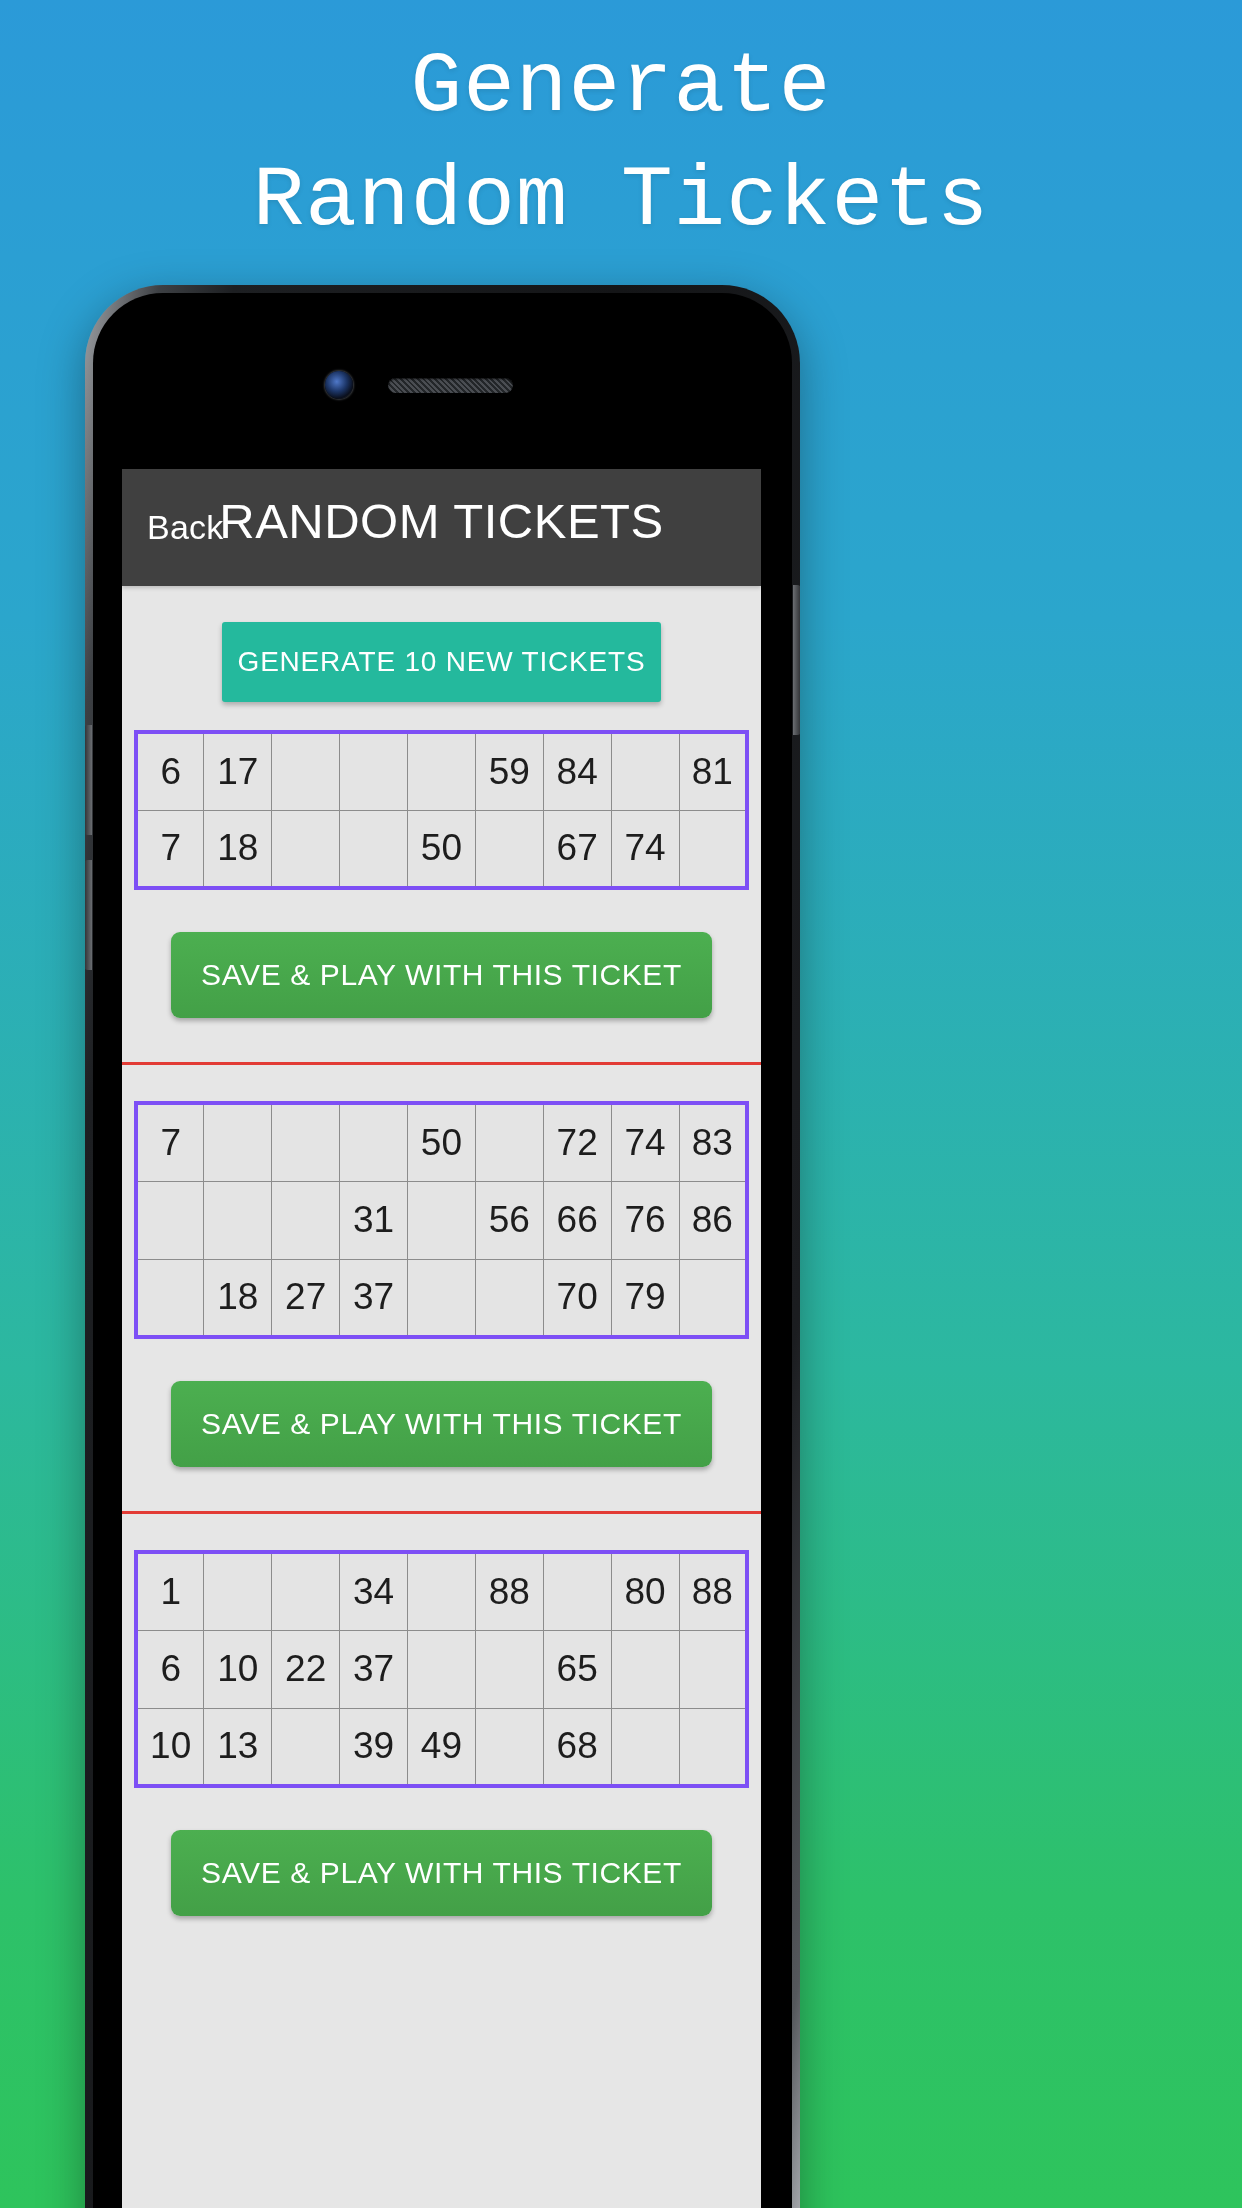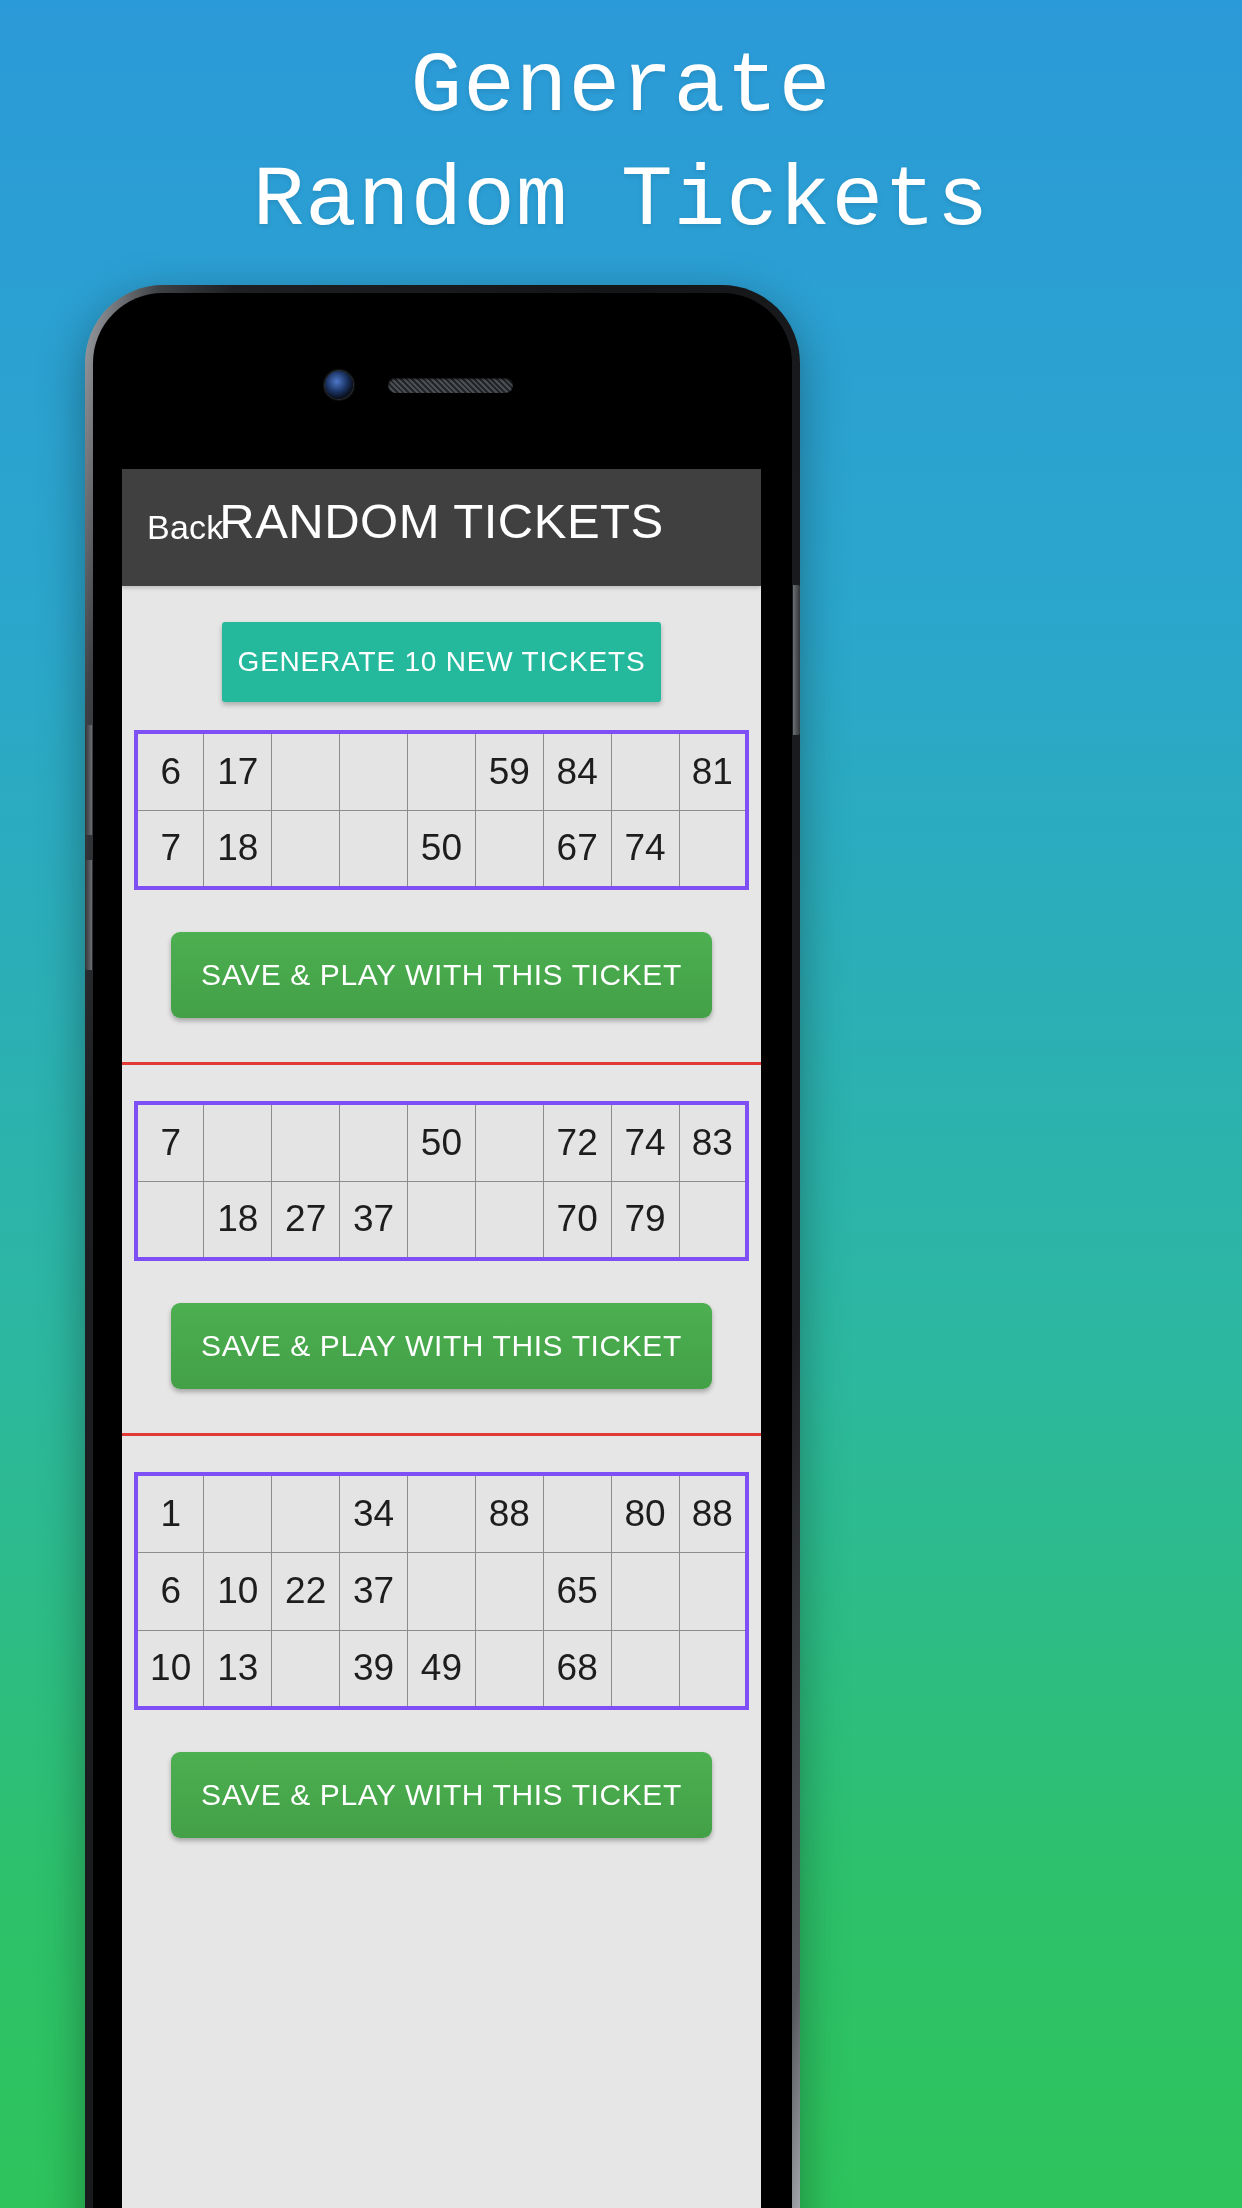--- a/index.html
+++ b/index.html
@@ -207,20 +207,31 @@
               <td></td>
               <td></td>
               <td>50</td>
               <td></td>
               <td>72</td>
               <td>74</td>
               <td>83</td>
             </tr>
             <tr>
               <td></td>
+              <td></td>
+              <td></td>
+              <td>31</td>
+              <td></td>
+              <td>56</td>
+              <td>66</td>
+              <td>76</td>
+              <td>86</td>
+            </tr>
+            <tr>
+              <td></td>
               <td>18</td>
               <td>27</td>
               <td>37</td>
               <td></td>
               <td></td>
               <td>70</td>
               <td>79</td>
               <td></td>
             </tr>
           </tbody>

